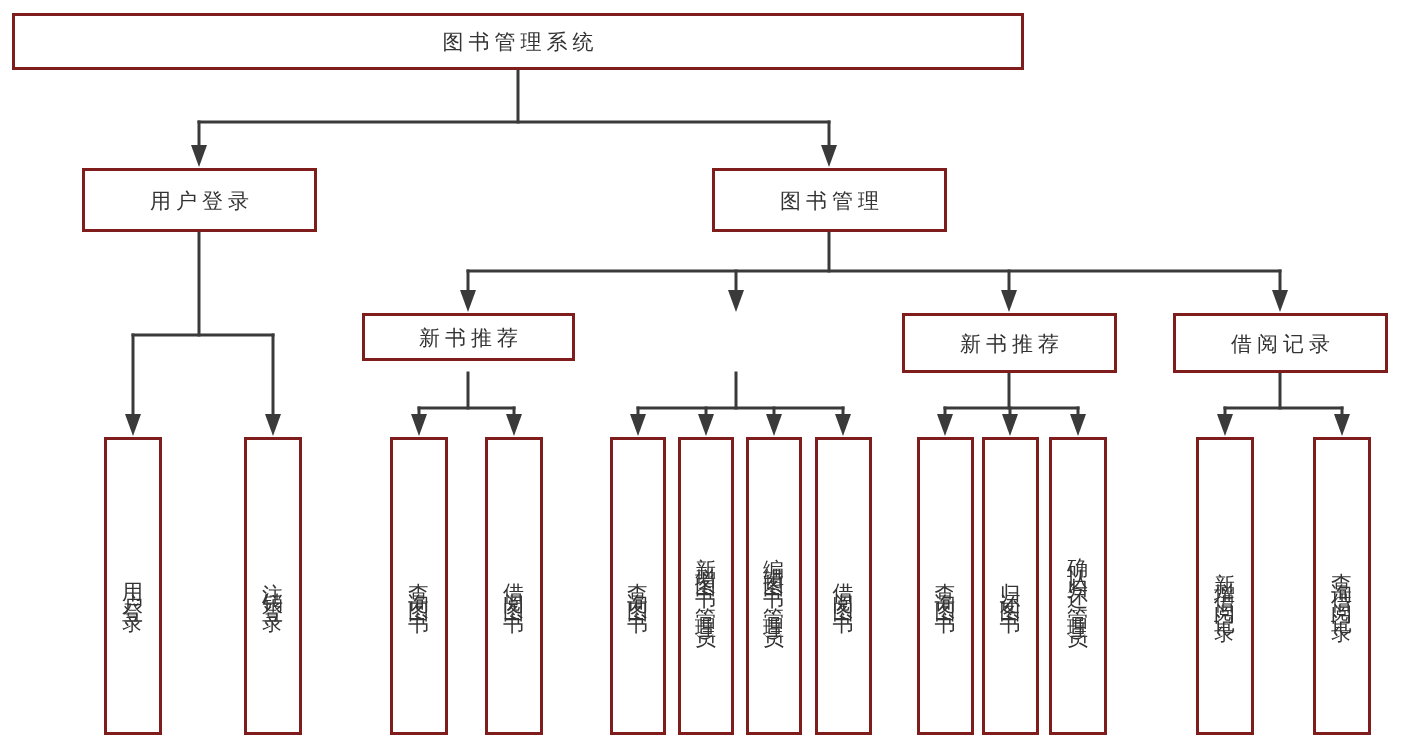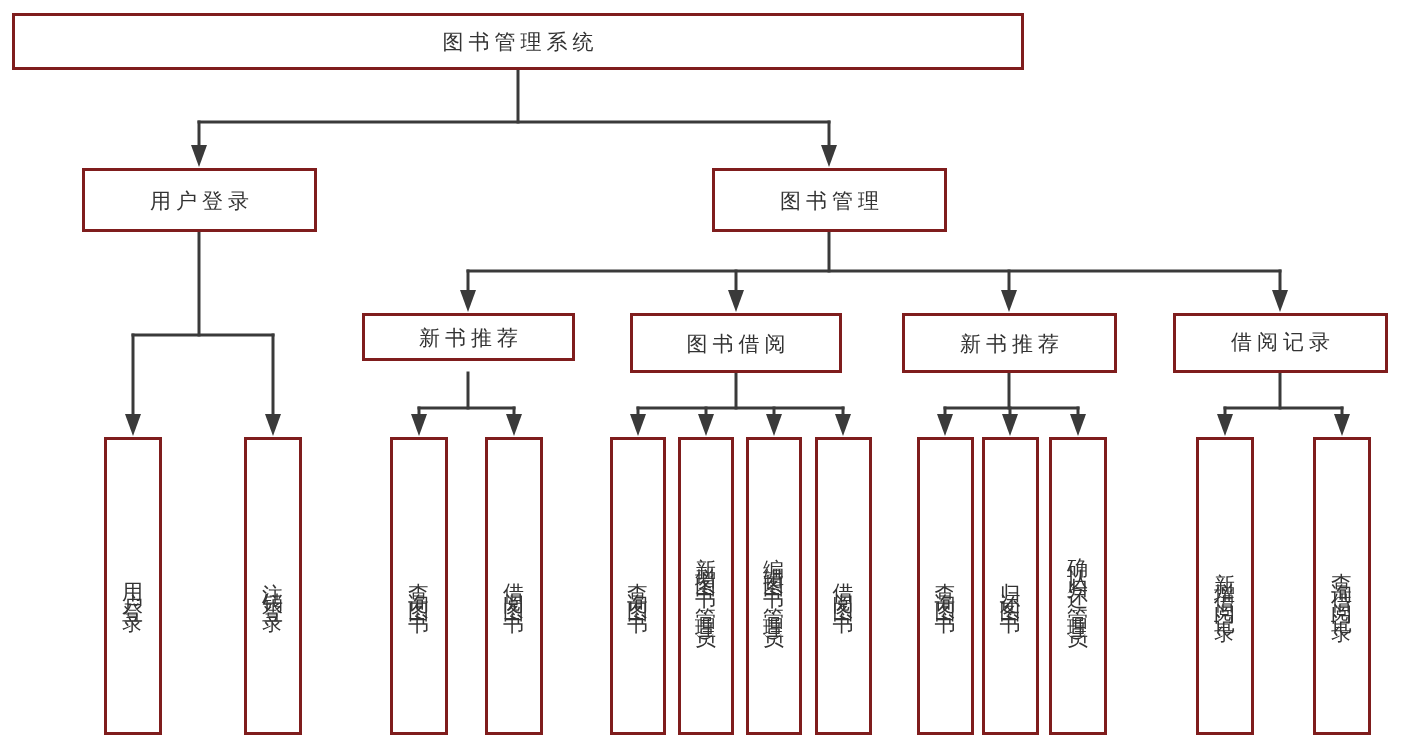--- a/index.html
+++ b/index.html
@@ -105,27 +105,24 @@
   <div class="node" style="left:82px;top:168px;width:235px;height:64px;">
     <span class="hlabel">用户登录</span>
   </div>
   <div class="node" style="left:712px;top:168px;width:235px;height:64px;">
     <span class="hlabel">图书管理</span>
   </div>
 
   <div class="node" style="left:362px;top:313px;width:213px;height:48px;">
     <span class="hlabel">新书推荐</span>
   </div>
-  <div class="node" style="left:630px;top:313px;width:212px;height:60px;">
-    <span class="hlabel">图书借阅</span>
-  </div>
   <div class="node" style="left:902px;top:313px;width:215px;height:60px;">
     <span class="hlabel">新书推荐</span>
   </div>
-  <div class="node" style="left:1173px;top:313px;width:215px;height:60px;font-family:Liberation Mono, monospace;">
+  <div class="node" style="left:1173px;top:313px;width:215px;height:60px;">
     <span class="hlabel">借阅记录</span>
   </div>
 
   <div class="node" style="left:104px;top:437px;width:58px;height:298px;">
     <span class="vlabel">用户登录</span>
   </div>
   <div class="node" style="left:244px;top:437px;width:58px;height:298px;">
     <span class="vlabel">注销登录</span>
   </div>
 

